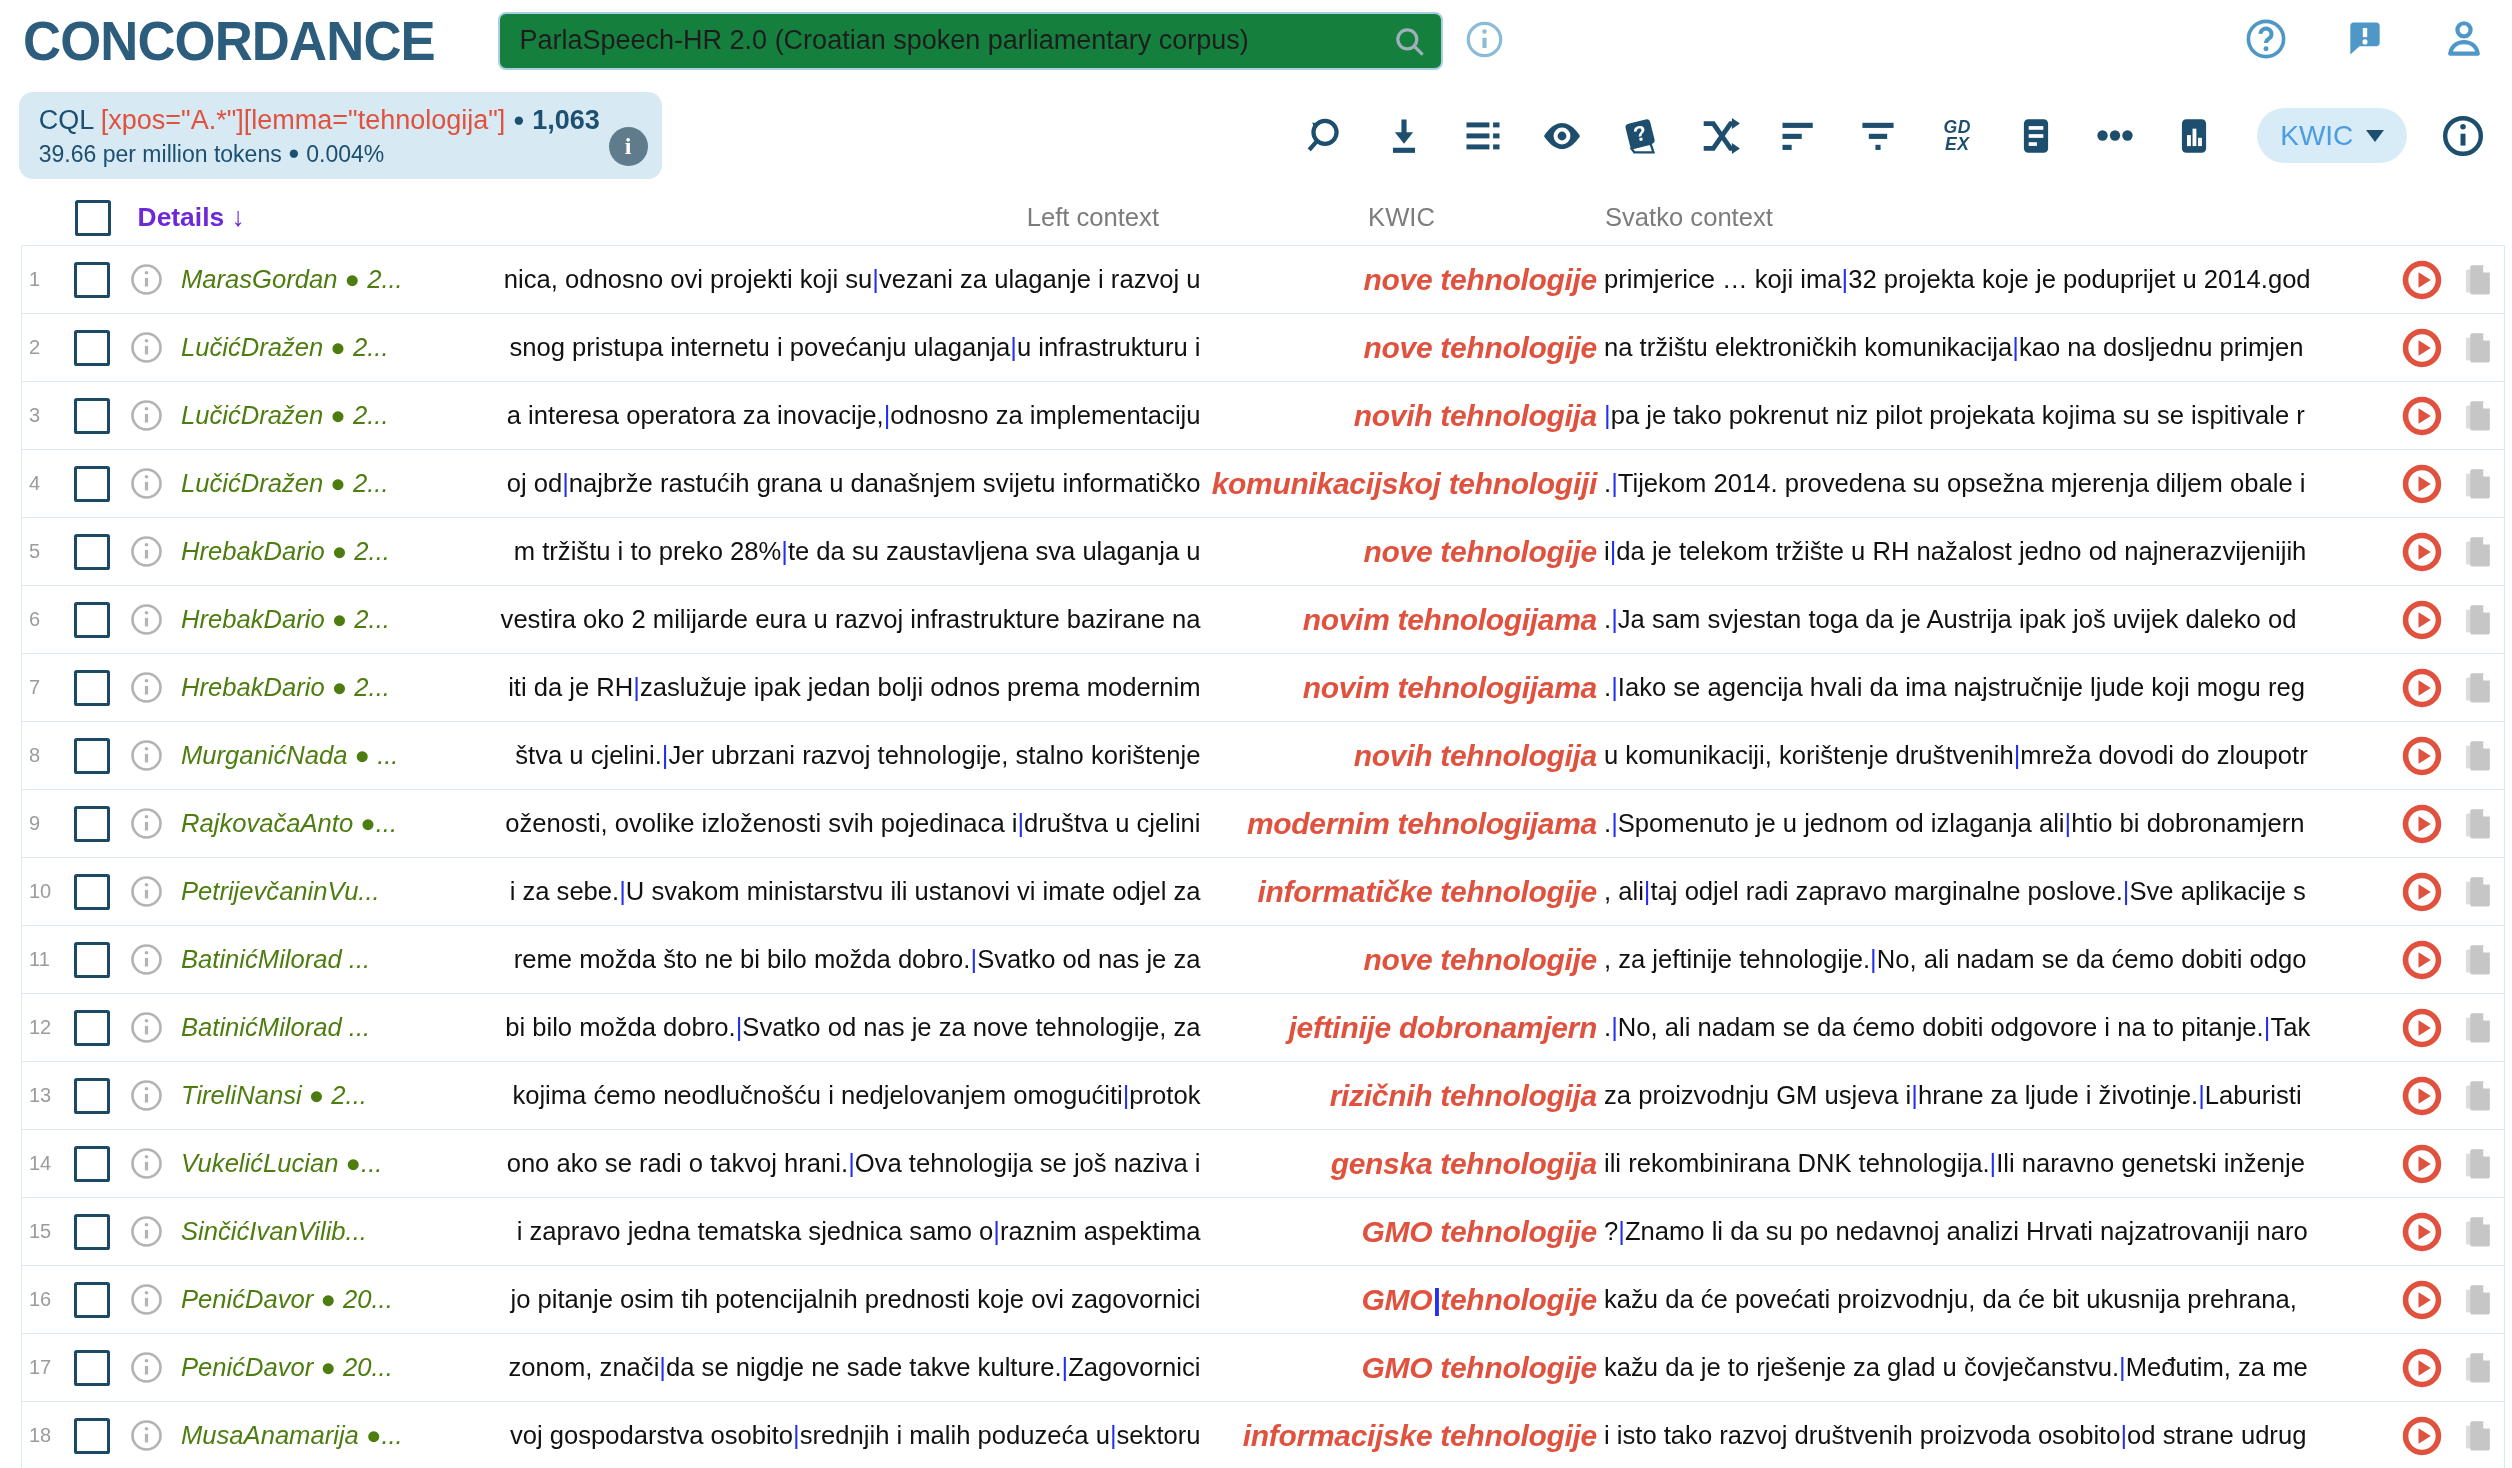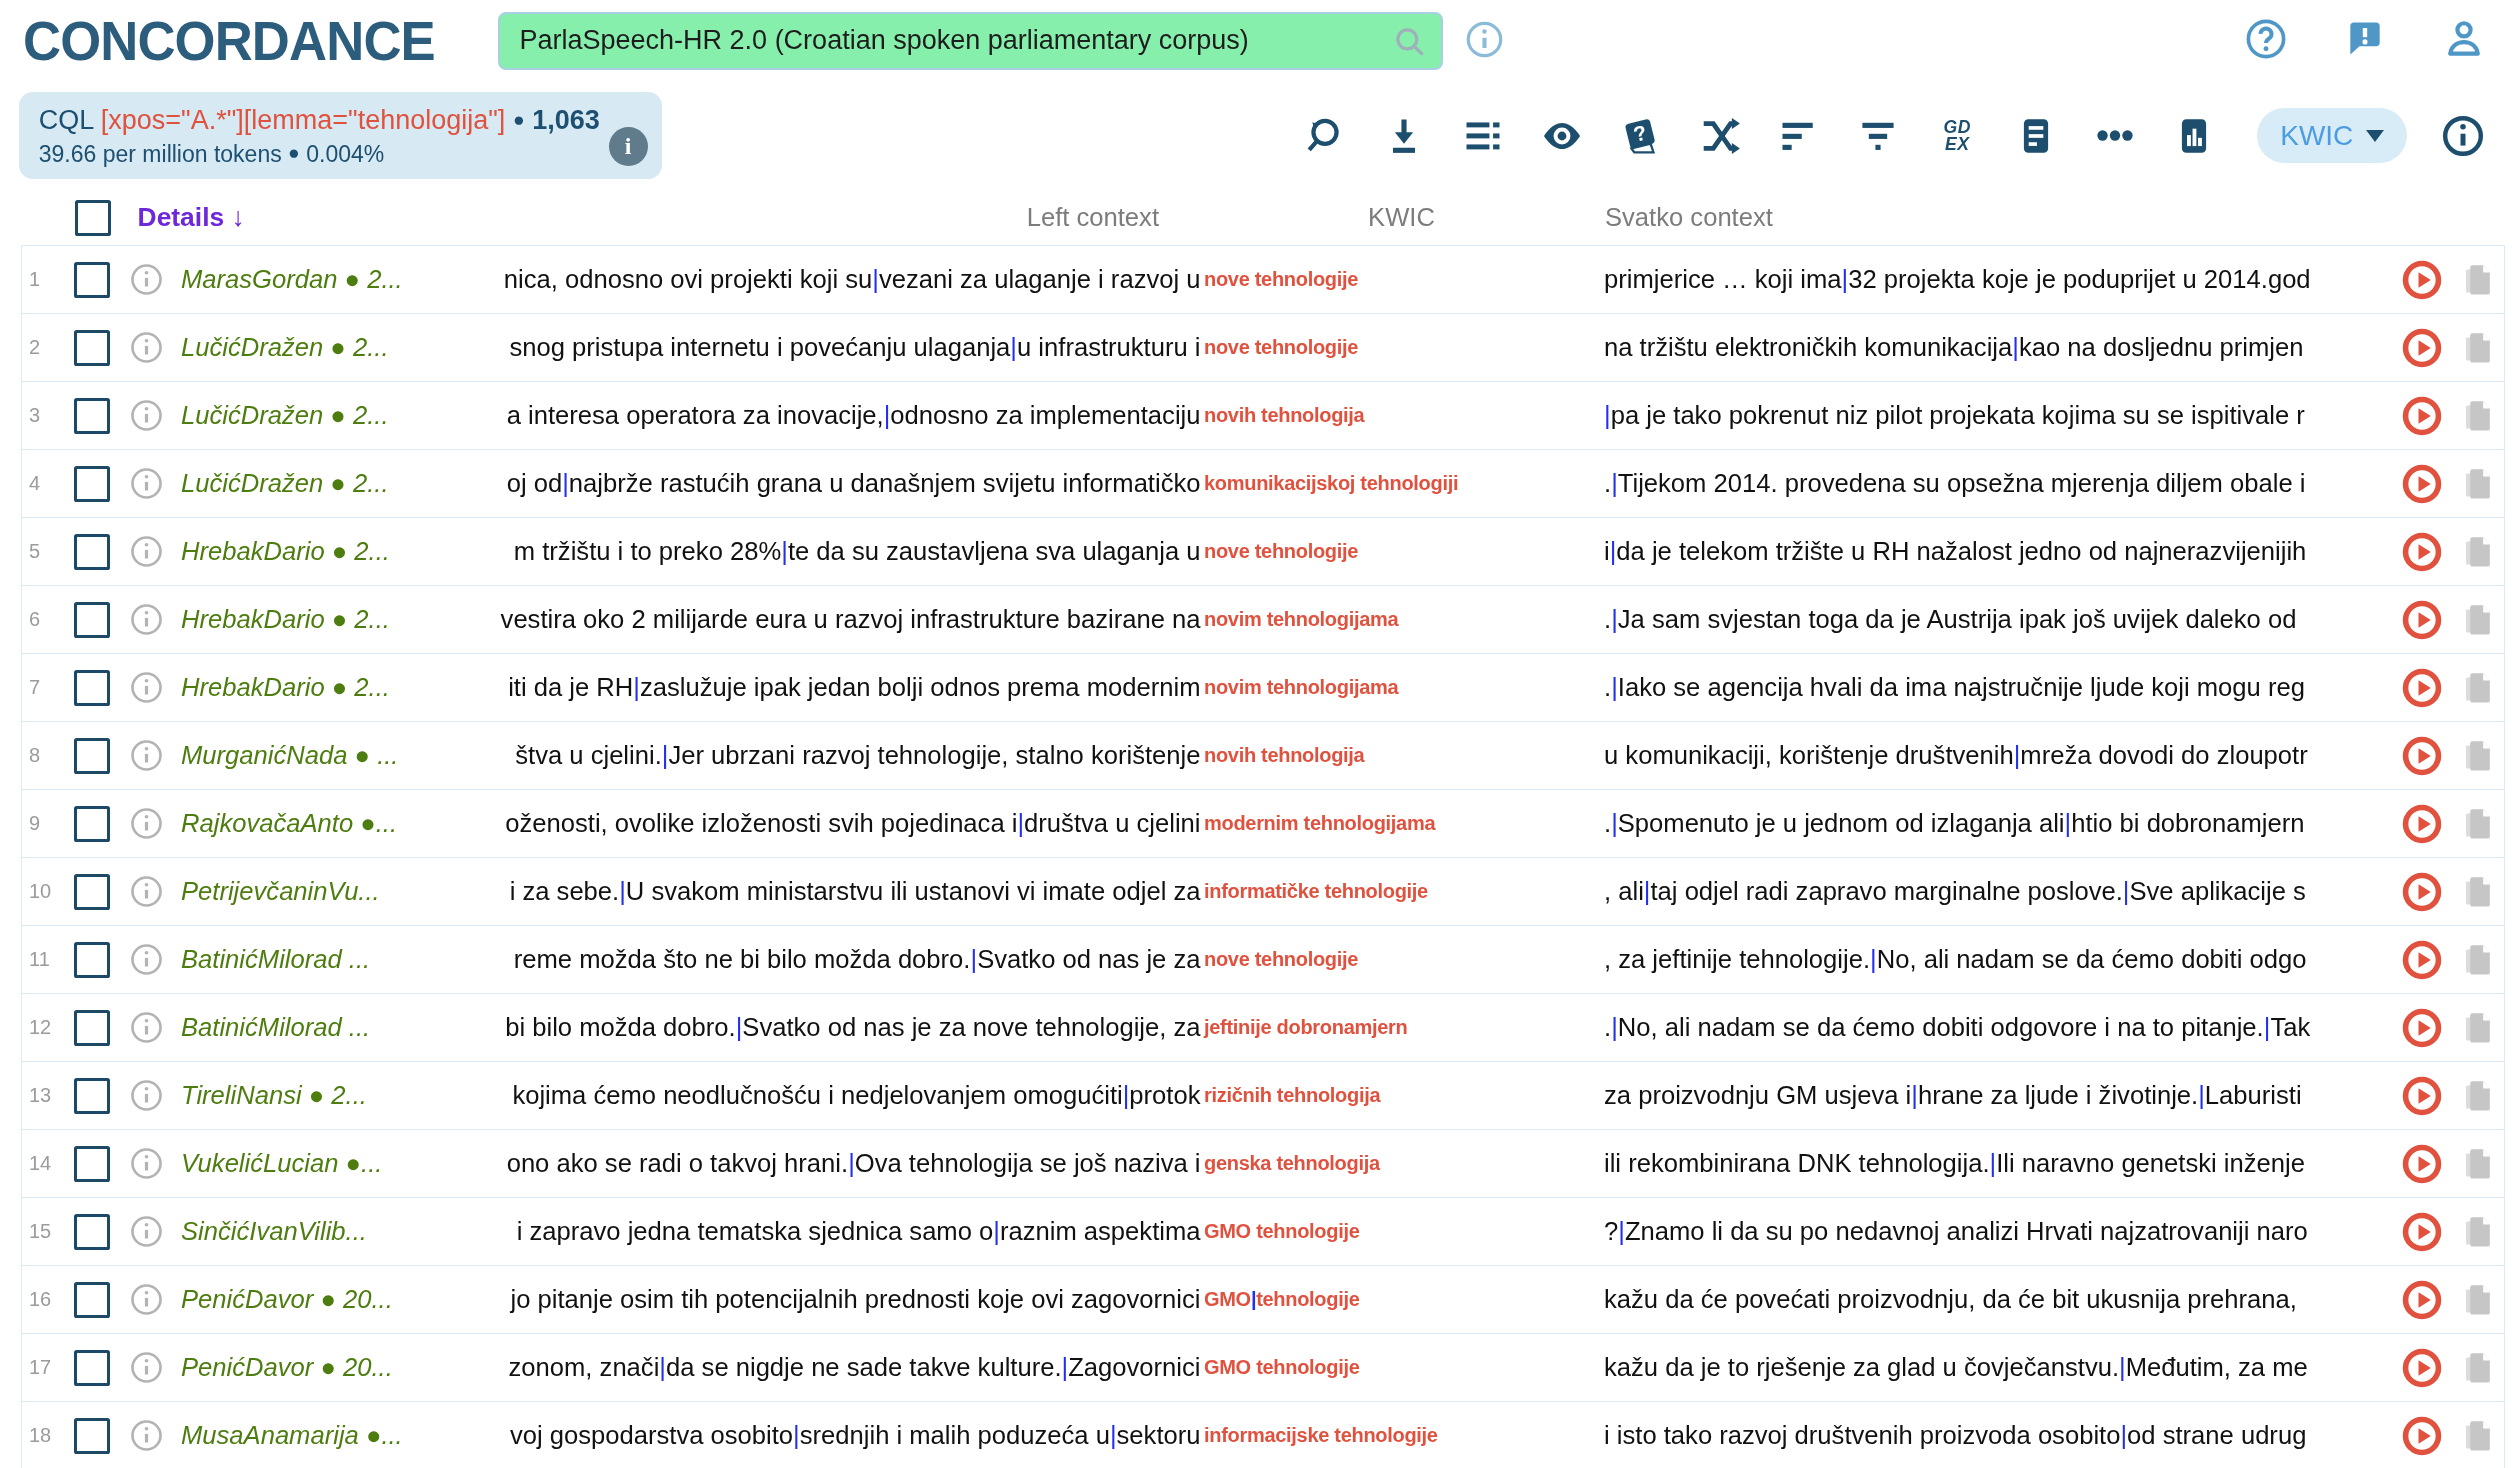--- a/index.html
+++ b/index.html
@@ -2,21 +2,21 @@
 <html style="font-size:14px"><head>
 <meta charset="utf-8">
 <style>
   html,body{margin:0;padding:0;background:#fff;}
   body{width:2512px;height:1469px;overflow:hidden;font-family:"Liberation Sans",sans-serif;color:#141414;position:relative;}
 
   
   .topbar{height:81px;display:flex;align-items:center;padding:0 26.4px 0 23px;}
   .logo{font-size:56px;font-weight:600;color:#2d5d7c;letter-spacing:-0.9px;transform:scaleX(.94);transform-origin:left center;white-space:nowrap;}
   .searchwrap{position:relative;margin-left:37px;width:945px;}
-  .search-input{width:100%;box-sizing:border-box;height:58px;border:2.2px solid #a9cfe2;border-radius:8px;font-size:27px;padding:0 62px 0 19.4px;color:#1d1d1d;font-family:"Liberation Sans",sans-serif;outline:none;background:#86efac;}
+  .search-input{width:100%;box-sizing:border-box;height:58px;border:2.2px solid #a9cfe2;border-radius:8px;font-size:27px;padding:0 62px 0 19.4px;color:#1d1d1d;font-family:"Liberation Sans",sans-serif;outline:none;background:#15803d;}
   .search-mag{position:absolute;right:16px;top:12.3px;}
   .input-info{margin-left:21px;}
   .topbar-right{margin-left:auto;display:flex;align-items:center;gap:55px;}
 
   
   .queryrow{height:109px;display:flex;align-items:center;padding:0 26.4px 0 19.4px;}
   .cql-card{position:relative;background:#d7e9f3;border-radius:14px;padding:12.3px 62px 10.6px 19.4px;min-width:529px;}
   .cql-line1{font-size:27px;color:#1c4f70;white-space:nowrap;}
   .cql-mode{color:#1c4f70;}
   .cql-query{color:#e0513e;}
@@ -40,21 +40,21 @@
   .th-kwic{grid-column:6;text-align:center;}
   .th-right{grid-column:7;padding-left:7px;}
   .tbody{margin:0 7px 0 21px;border:1.8px solid #d9ebf5;}
   .row{display:grid;grid-template-columns:42px 55px 55px 226px 804px 393px 793px 63px 49px;height:67px;align-items:center;border-bottom:1.8px solid #d9ebf5;background:#fff;}
   .row:last-child{border-bottom:none;}
   .c-num{font-size:20px;color:#9b9b9b;padding-left:7px;}
   .checkbox{width:30px;height:30px;border:3.1px solid #1c4a66;border-radius:2.6px;background:#fff;display:block;}
   .c-check,.c-info,.c-play,.c-copy{display:flex;align-items:center;justify-content:center;}
   .c-speaker{font-size:25.6px;color:#4d7c0f;white-space:nowrap;overflow:hidden;padding-left:7px;font-style:italic;}
   .c-left{font-size:25.6px;color:#111;text-align:right;white-space:nowrap;overflow:hidden;padding-right:3.5px;}
-  .c-kwic{font-size:20px;font-weight:700;color:#e0513e;text-align:left;white-space:nowrap;letter-spacing:-0.3px;}
+  .c-kwic{font-size:30px;font-weight:700;color:#e0513e;text-align:right;white-space:nowrap;letter-spacing:-0.3px;font-style:italic;}
   .c-right{font-size:25.6px;color:#111;white-space:nowrap;overflow:hidden;padding-left:7px;}
   .pipe{color:#2230ee;}
 </style>
 </head>
 <body>
 
 <div class="topbar">
   <div class="logo">CONCORDANCE</div>
   <div class="searchwrap">
     <input class="search-input" readonly="" value="ParlaSpeech-HR 2.0 (Croatian spoken parliamentary corpus)" style="">

